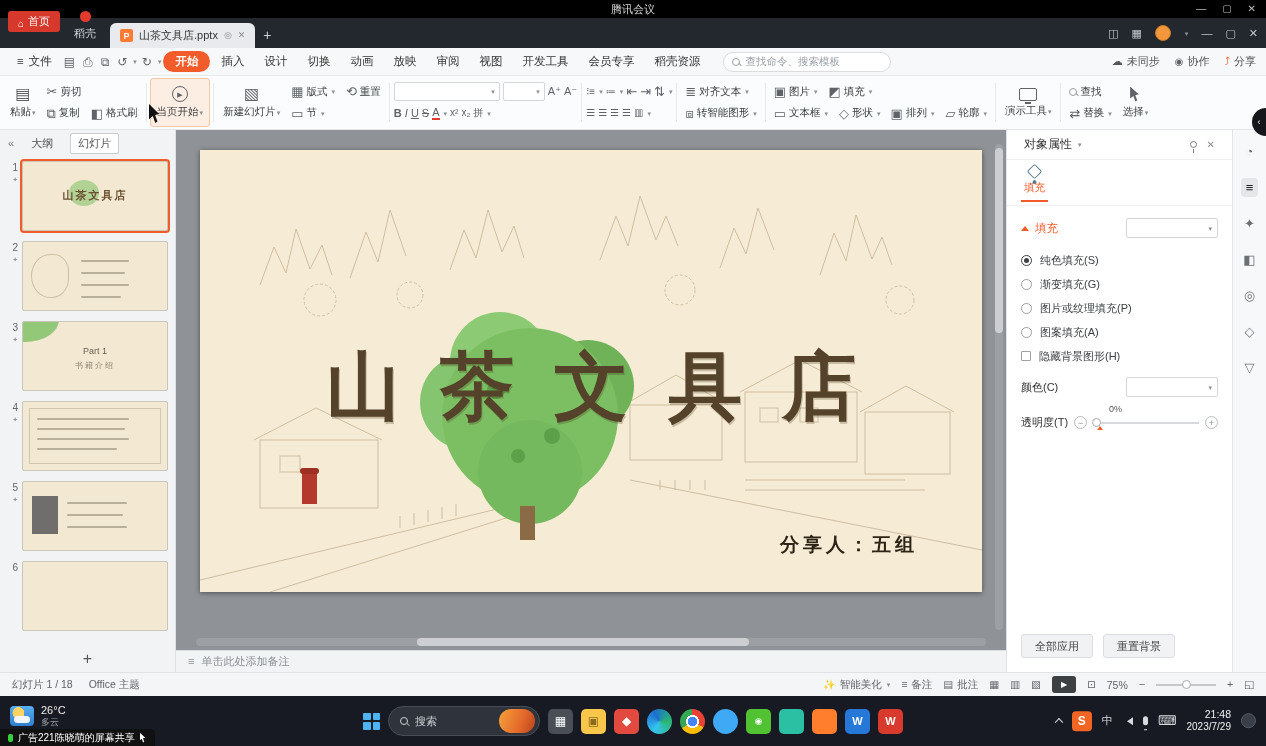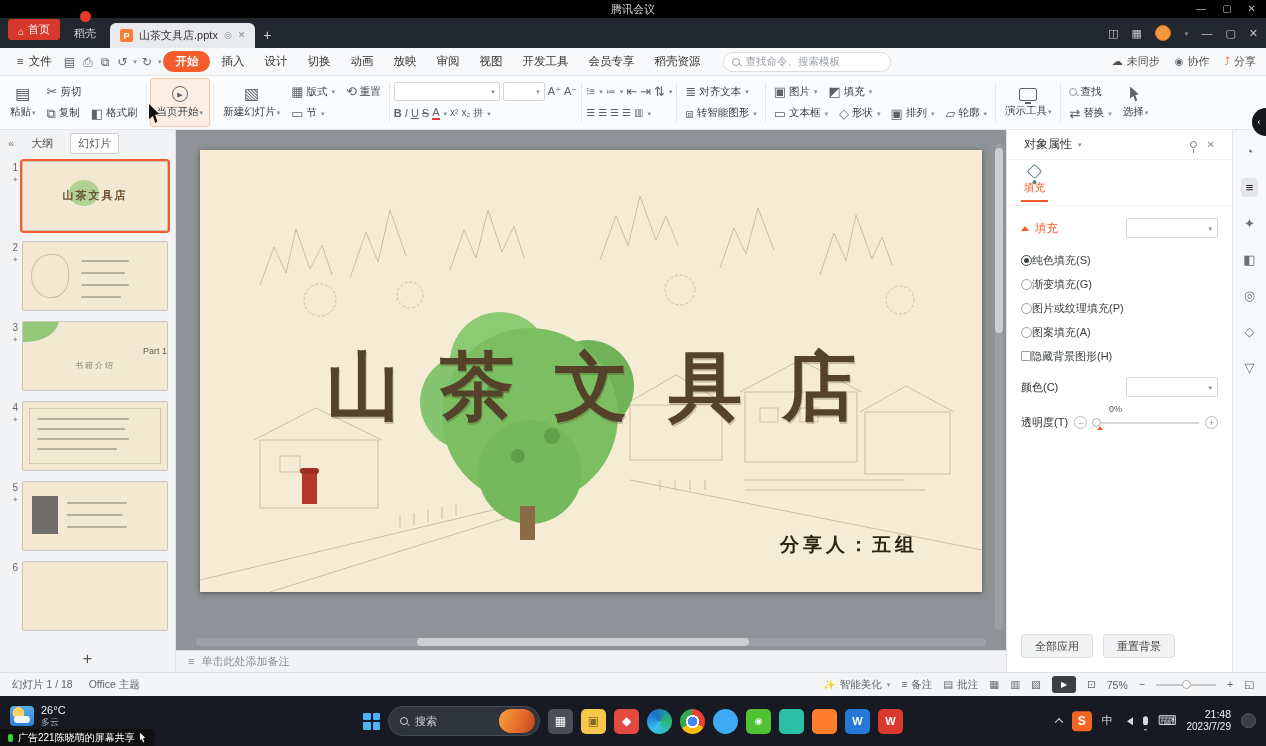--- a/index.html
+++ b/index.html
@@ -10,21 +10,21 @@
   .caret { font-size:7px; color:#8a8f94; margin-left:1px; }
 
   
   .meetbar { height:18px; background:#000; color:#d8d8d8; font-size:11px; display:flex; align-items:center; justify-content:center; position:relative; }
   .meetbar .wc { position:absolute; right:10px; top:0; display:flex; gap:16px; color:#bdbdbd; font-size:10px; align-items:center; height:18px; }
 
   
   .wps { position:absolute; top:18px; left:0; right:0; bottom:50px; background:#fff; display:flex; flex-direction:column; }
 
   .tabbar { height:30px; background:#23272e; display:flex; align-items:flex-end; padding:0 8px; gap:8px; flex:none; }
-  .home-tab { background:#d6382c; color:#fff; font-size:11px; border-radius:3px; padding:3px 10px; margin-bottom:8px; display:flex; align-items:flex-end; gap:4px; }
+  .home-tab { background:#d6382c; color:#fff; font-size:11px; border-radius:3px; padding:3px 10px; margin-bottom:16px; display:flex; align-items:flex-end; gap:4px; }
   .docer-tab { color:#d8dadd; font-size:11px; display:flex; align-items:center; gap:4px; padding:3px 6px; margin-bottom:4px;flex-direction:column; }
   .docer-dot { width:11px; height:11px; border-radius:50%; background:#e23b2e; display:inline-block; }
   .doc-tab { background:#e8eaed; color:#333; font-size:11px; height:25px; display:flex; align-items:center; gap:6px; padding:0 10px; border-radius:6px 6px 0 0; }
   .pticon { width:13px; height:13px; background:#ff7a33; color:#fff; font-size:9px; font-weight:bold; border-radius:2px; display:flex; align-items:center; justify-content:center; }
   .doc-tab .gi { color:#8a8f94; font-size:9px; }
   .newtab { color:#cfd2d6; font-size:14px; margin-bottom:6px; }
   .tabbar-right { margin-left:auto; display:flex; align-items:center; gap:13px; color:#c4c8cd; font-size:11px; margin-bottom:7px; }
   .avatar { width:16px; height:16px; border-radius:50%; background:#f2973b; border:1px solid #c77a27; }
 
   .menubar { height:28px; background:#f7f8fa; display:flex; align-items:center; padding:8px 10px; gap:2px; font-size:11.5px; color:#333; border-bottom:1px solid #e7e9eb; flex:none; }
@@ -65,21 +65,21 @@
   .thumb-row { display:flex; gap:4px; flex:none; }
   .tnum { width:14px; font-size:10px; color:#666; display:flex; flex-direction:column; align-items:flex-end; gap:3px; padding-top:1px; }
   .tstar { font-size:7px; color:#999; }
   .thumb { flex:1; height:70px; background:#f3e9d2; border:1px solid #cac5b8; border-radius:2px; position:relative; overflow:hidden; }
   .thumb.sel { outline:2px solid var(--accent); }
   .t1-text { position:absolute; left:0; right:0; top:26px; text-align:center; font-size:11px; font-weight:bold; color:#6b5233; letter-spacing:2px; }
   .t1-tree { position:absolute; left:46px; top:18px; width:30px; height:26px; border-radius:50%; background:var(--tree_green); opacity:.55; }
   .t-line { position:absolute; height:2px; background:#b9b09c; border-radius:1px; }
   .t2-plant { position:absolute; left:8px; top:12px; width:38px; height:44px; border:1px solid #bfae8d; border-radius:50% 40% 45% 50%; opacity:.7; }
   .t3-leaf { position:absolute; left:-6px; top:-8px; width:42px; height:28px; background:var(--tree_green); border-radius:0 0 80% 20%; opacity:.8; }
-  .t3-l1 { position:absolute; left:0; right:0; top:24px; text-align:right; font-size:9px; color:#6b6152; }
+  .t3-l1 { position:absolute; left:0; right:0; top:24px; text-align:center; font-size:9px; color:#6b6152; }
   .t3-l2 { position:absolute; left:0; right:0; top:38px; text-align:center; font-size:8px; color:#8a8070; letter-spacing:2px; }
   .t4-frame { position:absolute; inset:6px; border:1px solid #cfc7b0; }
   .t5-photo { position:absolute; left:9px; top:14px; width:26px; height:38px; background:#6f6e6c; }
   .lp-plus { height:26px; display:flex; align-items:center; justify-content:center; color:#555; font-size:16px; flex:none; }
 
   .canvascol { flex:1; display:flex; flex-direction:column; min-width:0; }
   .canvas { flex:1; position:relative; background:#8f9296; overflow:hidden; }
   .slide { position:absolute; left:24px; top:20px; width:782px; height:442px; background:var(--slide_bg); box-shadow:0 1px 5px rgba(0,0,0,.45); }
   .slide svg { position:absolute; inset:0; }
   .slide-title { position:absolute; left:0; right:0; top:188px; text-align:center; font-size:74px; font-weight:900; color:var(--title_brown); letter-spacing:40px; text-indent:40px; text-shadow:1px 2px 0 rgba(60,40,10,.25); }
@@ -97,21 +97,21 @@
   .pin { width:7px; height:7px; border:1.2px solid #777; border-radius:50%; position:relative; }
   .pin::after { content:''; position:absolute; left:2px; top:7px; width:1.2px; height:4px; background:#777; }
   .rp-tabs { height:46px; display:flex; padding:0 14px; border-bottom:1px solid #efefef; align-items:flex-start; flex:none; }
   .rp-tab { display:flex; flex-direction:column; align-items:center; gap:4px; color:var(--accent); border-bottom:2px solid var(--accent); padding:6px 3px 5px; font-size:10.5px; }
   .bucket { width:11px; height:11px; border:1.5px solid #5b7a8a; border-radius:2px; transform:rotate(45deg); position:relative; }
   .bucket::after { content:''; position:absolute; right:-5px; bottom:-5px; width:4px; height:4px; background:#5b7a8a; border-radius:50%; }
   .rp-body { flex:1; padding:12px 14px 0; display:flex; flex-direction:column; }
   .fill-head { display:flex; align-items:center; gap:6px; color:var(--accent); font-size:11.5px; margin-bottom:10px; }
   .tri-or { width:0; height:0; border-left:4px solid transparent; border-right:4px solid transparent; border-bottom:5px solid var(--accent); }
   .combo { width:92px; height:20px; border:1px solid #d4d6d9; border-radius:2px; background:#fff; display:flex; align-items:center; justify-content:flex-end; padding:0 5px; color:#8a8f94; margin-left:auto; }
-  .radio-row { display:flex; align-items:center; padding:4.5px 0; color:#3c4043; }
+  .radio-row { display:flex; align-items:center; gap:8px; padding:4.5px 0; color:#3c4043; }
   .radio { width:11px; height:11px; border:1px solid #9aa0a6; border-radius:50%; position:relative; flex:none; }
   .radio.on { border-color:#3c4043; }
   .radio.on::after { content:''; position:absolute; inset:2px; background:#3c4043; border-radius:50%; }
   .checkbox { width:10px; height:10px; border:1px solid #9aa0a6; border-radius:1px; flex:none; }
   .color-row { display:flex; align-items:center; margin-top:9px; }
   .trans-wrap { display:flex; align-items:center; gap:6px; margin-top:18px; position:relative; }
   .trans-val { position:absolute; left:88px; top:-11px; font-size:9px; color:#555; }
   .pm { width:13px; height:13px; border:1px solid #b9bcbf; border-radius:50%; display:flex; align-items:center; justify-content:center; font-size:9px; color:#8a8f94; flex:none; }
   .slider { flex:1; position:relative; height:2px; background:#d8dadd; }
   .knob { position:absolute; left:-1px; top:-4px; width:9px; height:9px; border:1px solid #aaa; border-radius:50%; background:#fff; }

